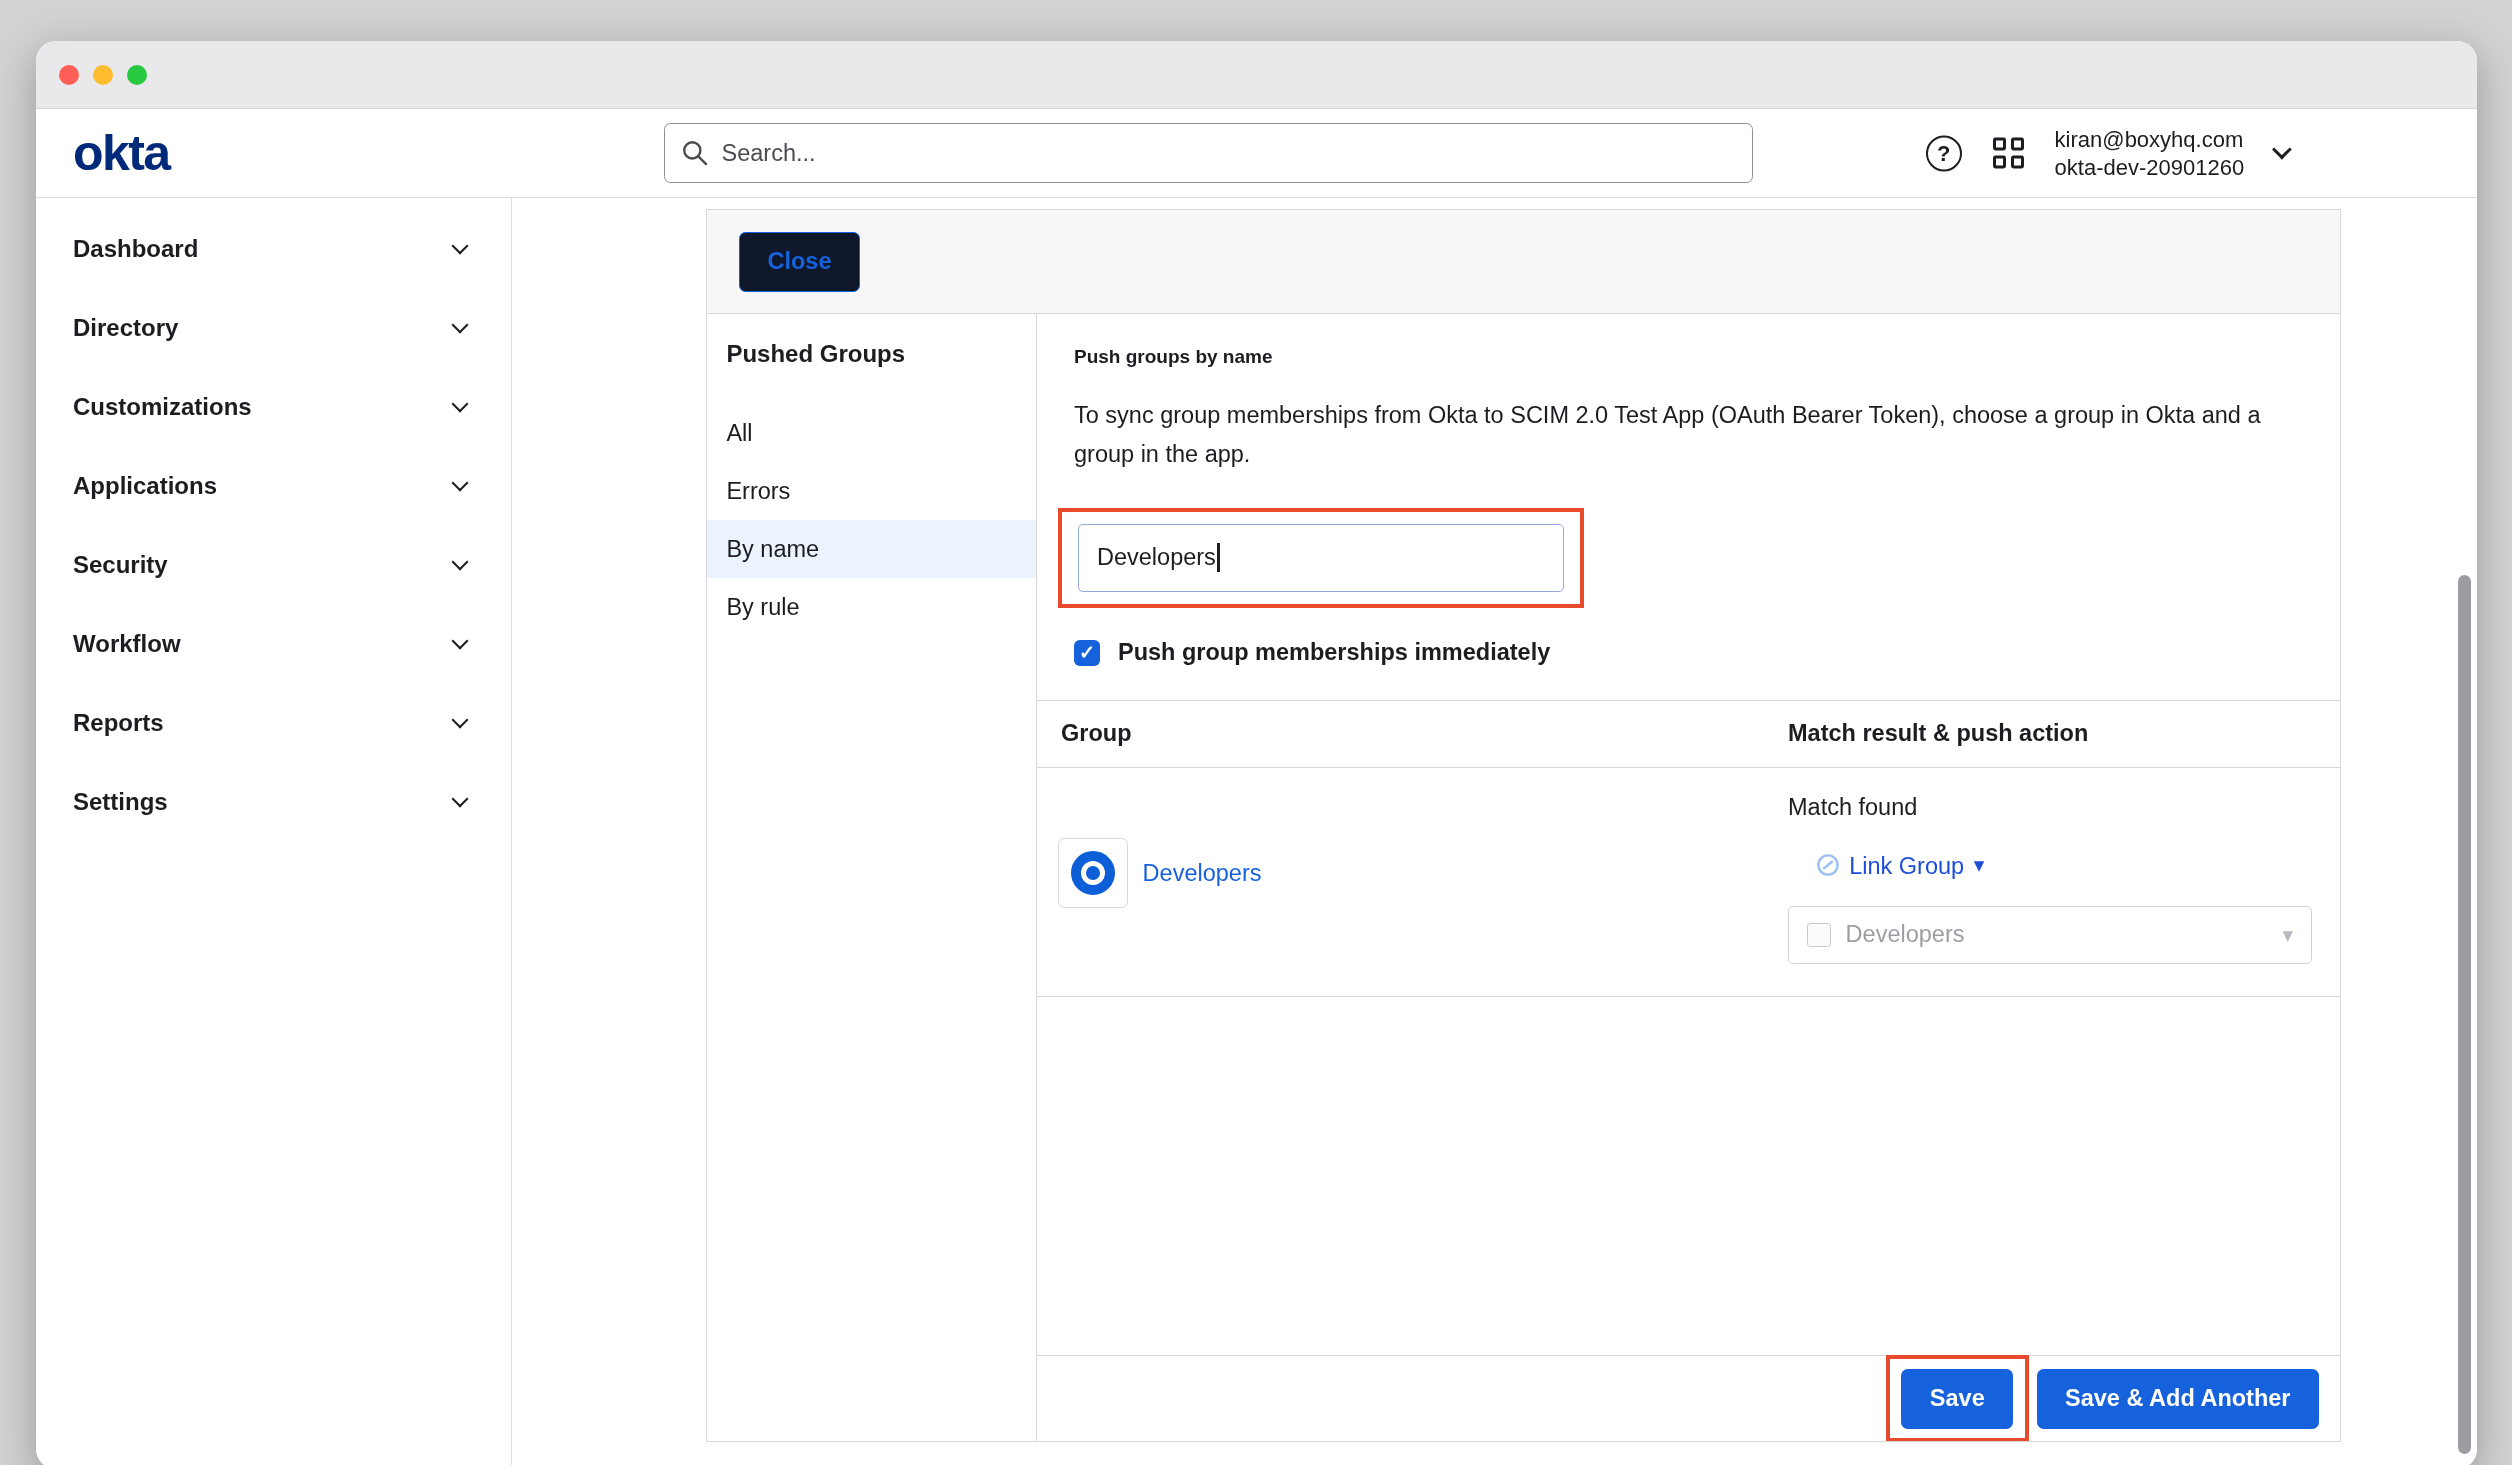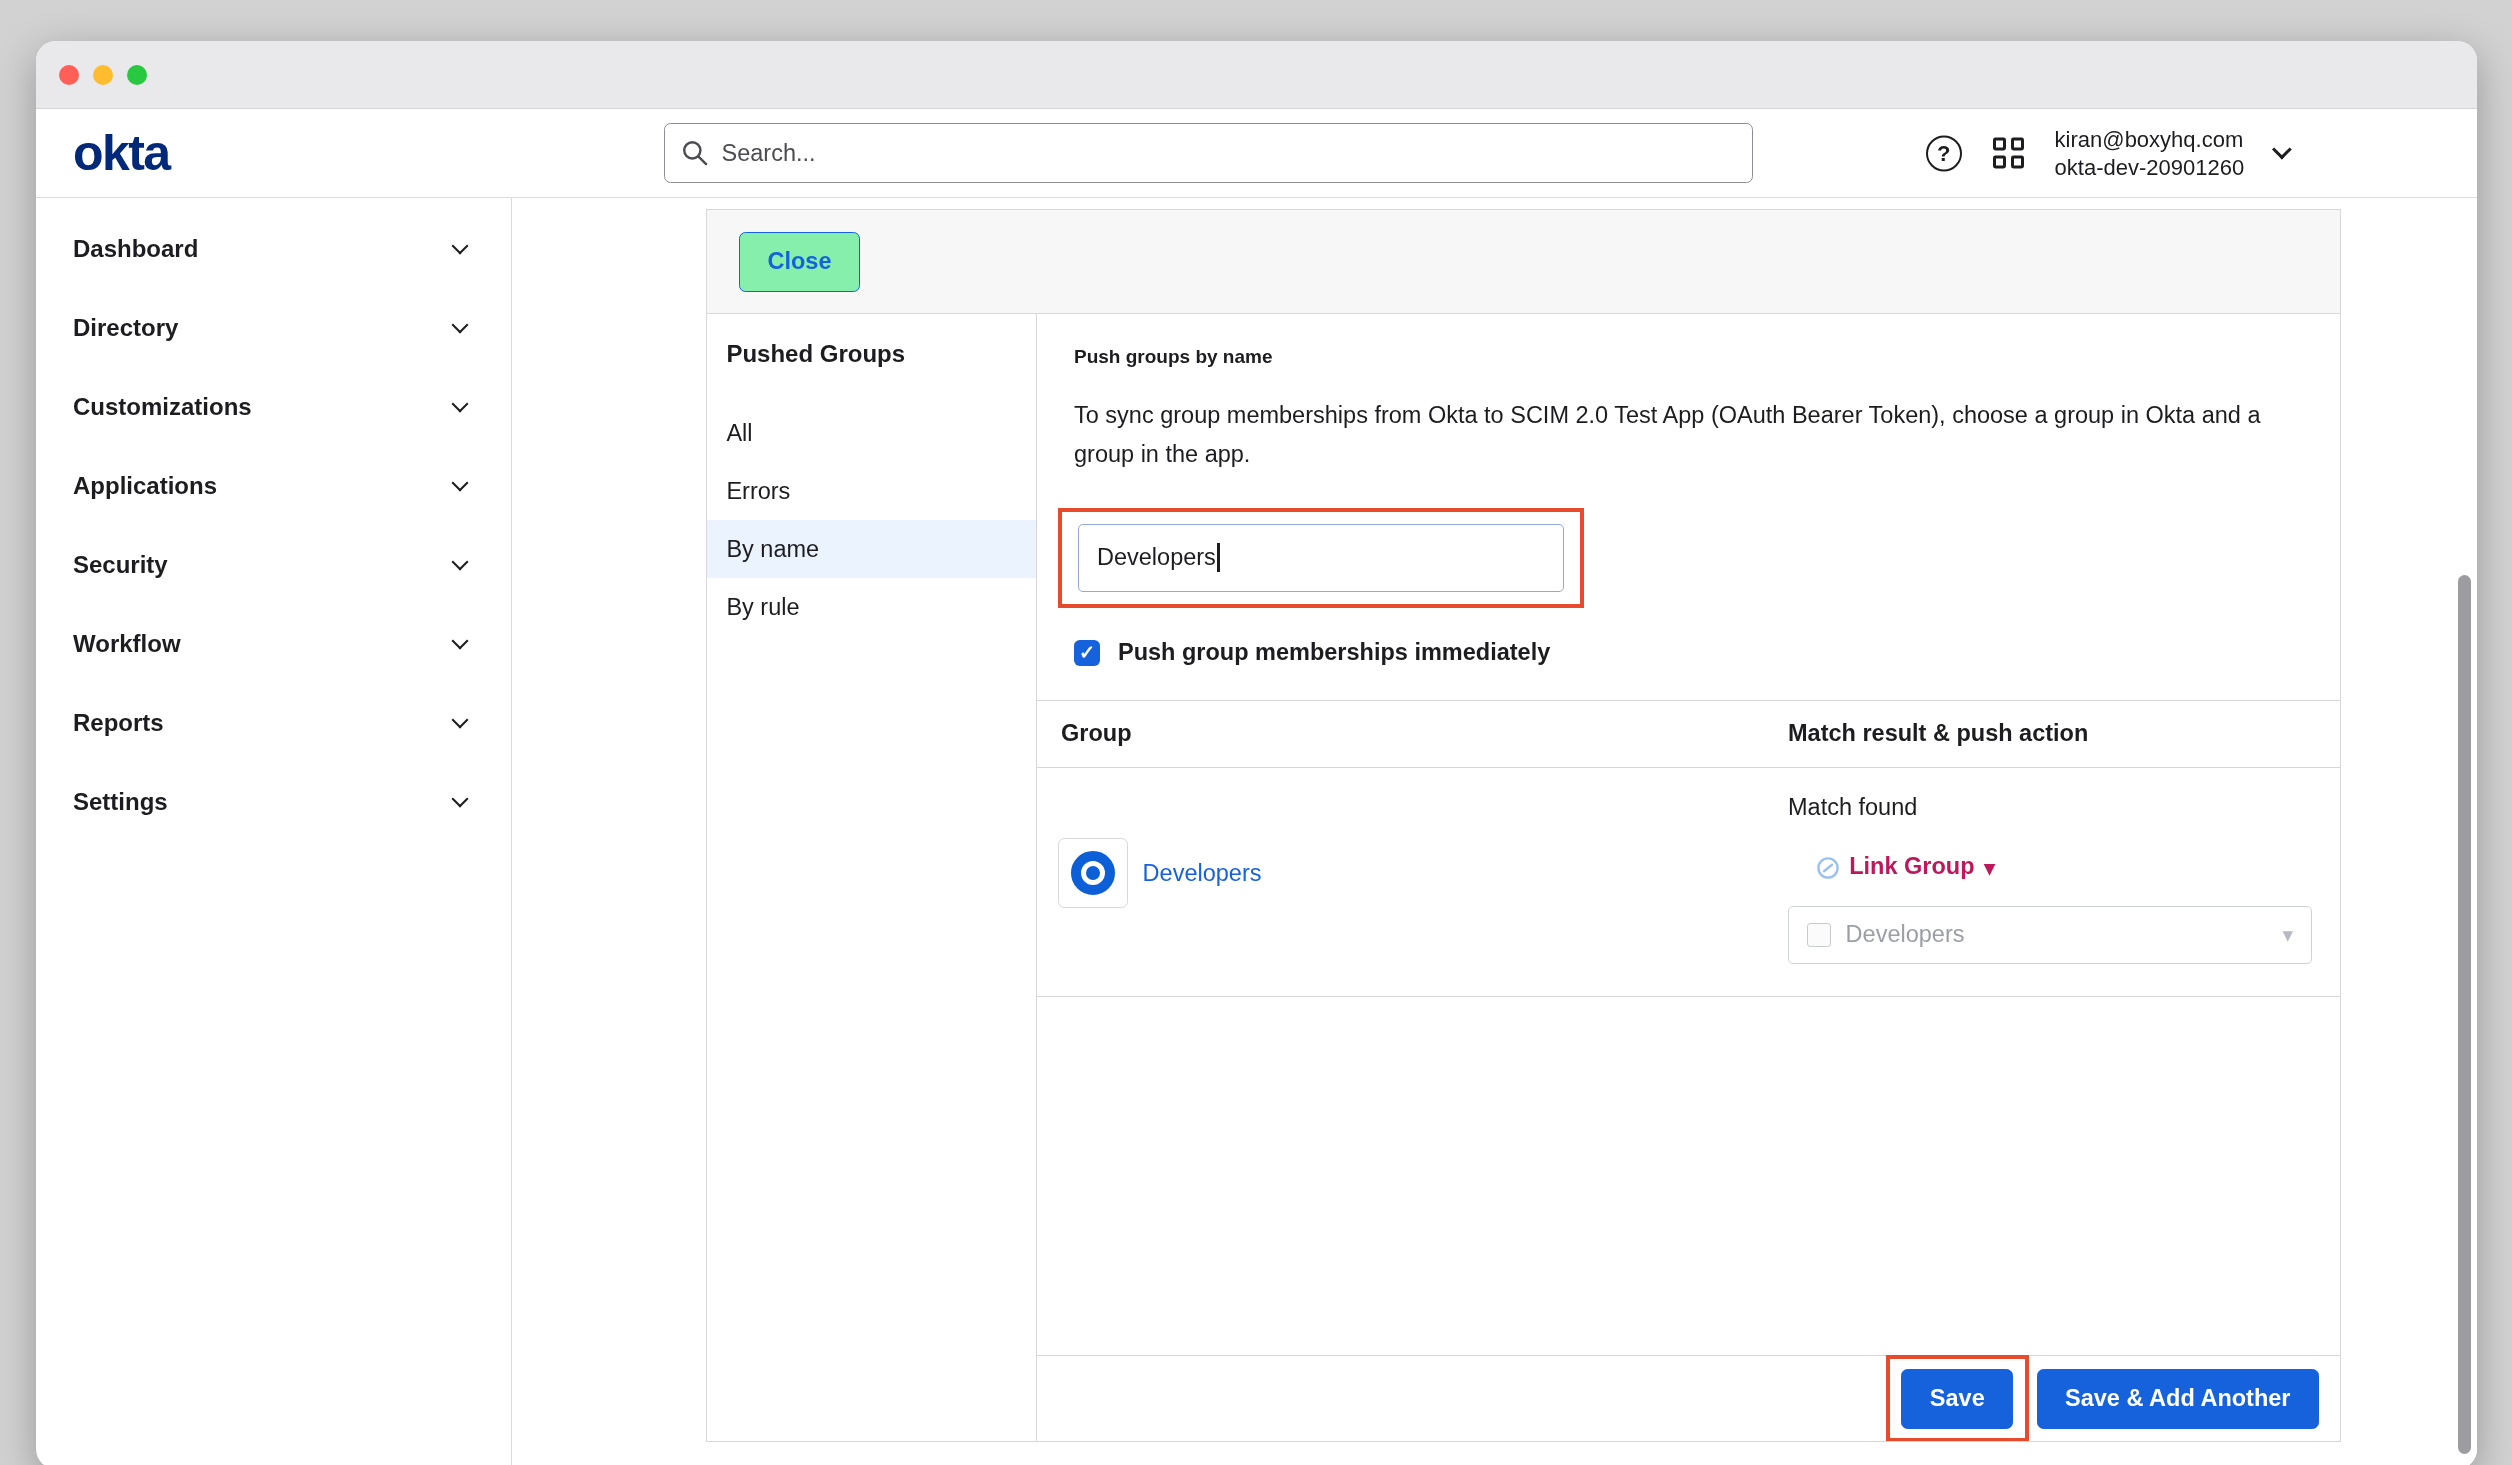--- a/index.html
+++ b/index.html
@@ -55,21 +55,21 @@
 
   .main { flex:1; position:relative; background:#fff; }
 
   
   .panel { position:absolute; left:194px; top:11.3px; width:1635px; height:1233px;
     border:1.6px solid #d8d8dc; background:#fff; }
   .panel-toolbar { height:104px; background:#f7f7f8; border-bottom:1.6px solid #d8d8dc;
     display:flex; align-items:center; padding-left:32px; }
   .btn { font-family:"Liberation Sans", sans-serif; font-size:23.5px; font-weight:bold;
     border-radius:6.5px; height:60px; cursor:pointer; }
-  .btn-outline { background:#86efac; color:#1662dd; border:1.6px solid #1662dd; padding:0 27.5px; }
+  .btn-outline { background:#0f172a; color:#1662dd; border:1.6px solid #1662dd; padding:0 27.5px; }
   .btn-primary { background:#1662dd; color:#fff; border:1.6px solid #1662dd; padding:0 27.5px; }
 
   .panel-body { display:flex; height:1127px; }
 
   .subnav { width:330px; border-right:1.6px solid #d8d8dc; padding-top:26px; flex:0 0 auto; }
   .subnav-title { font-size:24px; font-weight:bold; padding:0 19.4px; margin-bottom:36px; }
   .subnav-item { height:58px; display:flex; align-items:center; padding:0 19.4px;
     font-size:23.5px; cursor:pointer; }
   .subnav-item.selected { background:#eaf3fe; }
 
@@ -97,22 +97,22 @@
   .t-header .t-col1, .t-header .t-col2 { font-size:23.5px; font-weight:bold; }
   .t-row { display:flex; border-bottom:1.6px solid #d8d8dc; padding:14.6px 0 32px 0; }
   .group-cell { display:flex; align-items:center; padding-left:21px; }
   .group-icon { width:70px; height:70px; border:1.6px solid #d8d8dc; border-radius:6.5px;
     display:flex; align-items:center; justify-content:center; background:#fff; }
   .donut { width:44px; height:44px; border:10.5px solid #0c5fd6; border-radius:50%;
     display:flex; align-items:center; justify-content:center; }
   .donut::after { content:""; width:14.6px; height:14.6px; background:#0c5fd6; border-radius:50%; }
   .group-link { color:#1662dd; font-size:23.5px; margin-left:14.6px; cursor:pointer; text-decoration:none; }
   .match-found { font-size:23.5px; margin-top:11.3px; }
-  .link-group { display:flex; align-items:flex-end; gap:9.7px; margin:32px 0 0 27.5px;
-    color:#be185d; font-size:23.5px; font-weight:bold; cursor:default; }
+  .link-group { display:flex; align-items:flex-start; gap:9.7px; margin:32px 0 0 27.5px;
+    color:#1d4ed8; font-size:23.5px; font-weight:normal; cursor:default; }
   .fake-select { margin-top:26px; width:524px; height:58px; border:1.6px solid #cfd2d6; border-radius:4.9px;
     display:flex; align-items:center; padding:0 18px; background:#fff; color:#9b9ea4;
     font-size:23.5px; cursor:default; }
   .fake-select .sq { width:24px; height:24px; border:1.6px solid #c7cace; border-radius:3.2px;
     background:#fbfbfc; margin-right:14.6px; flex:0 0 auto; }
   .fake-select .dd { margin-left:auto; color:#b7bac0; font-size:21px; }
 
   .spacer { flex:1; }
 
   .panel-footer { margin-left:-37px; border-top:1.6px solid #d8d8dc; height:86px;

